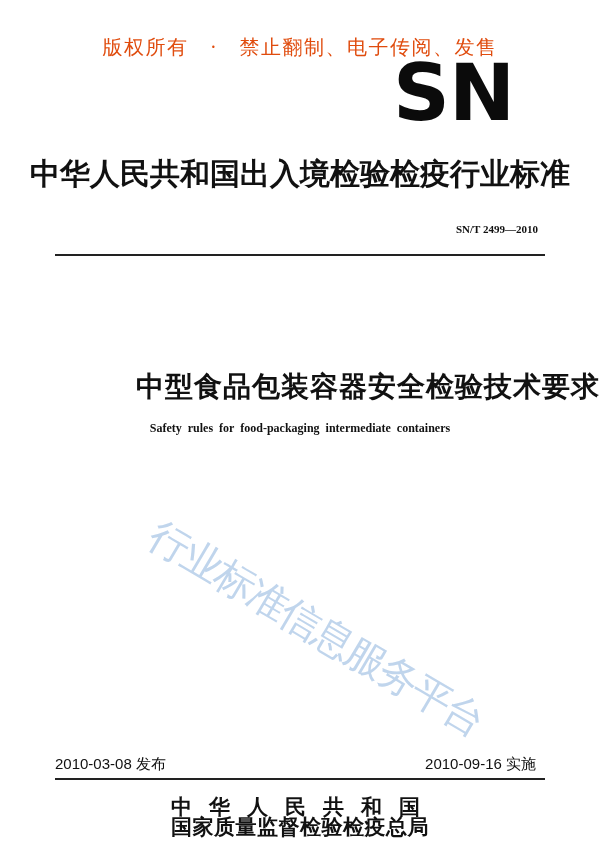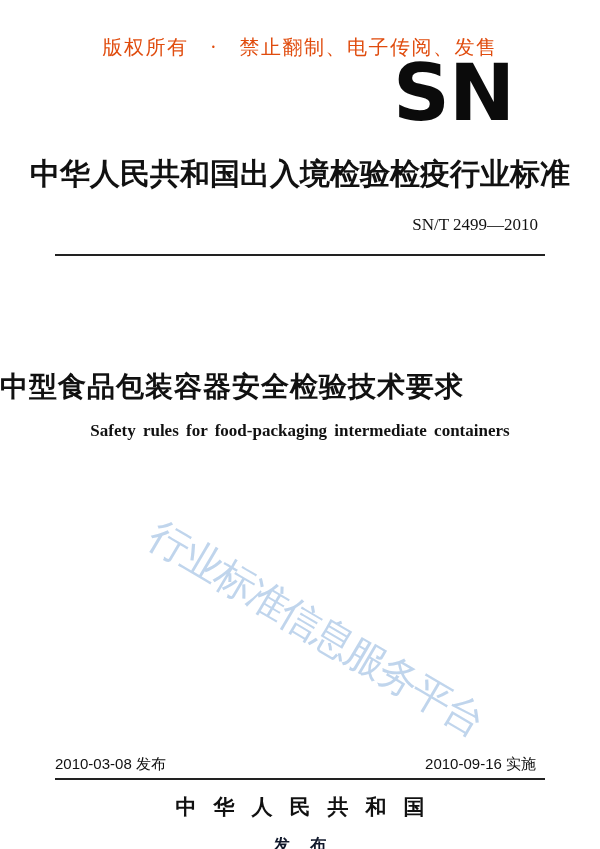--- a/index.html
+++ b/index.html
@@ -56,63 +56,63 @@
     font-weight: bold;
     font-size: 30px;
     letter-spacing: 0px;
     color: #111;
     white-space: nowrap;
   }
 
   
   .standard-number {
     position: absolute;
-    top: 188px;
+    top: 196px;
     right: 62px;
     font-family: "Liberation Serif", serif;
-    font-weight: normal;
-    font-size: 17px;
+    font-weight: bold;
+    font-size: 11px;
     color: #111;
   }
 
   .rule {
     position: absolute;
     left: 55px;
     width: 490px;
     height: 0;
     border-top: 2px solid #222;
   }
   .rule-top { top: 227px; }
   .rule-bottom { top: 751px; }
 
   
   .doc-title {
     position: absolute;
     top: 341px;
     left: 0;
     width: 100%;
-    text-align: left;
+    text-align: right;
     font-family: "Liberation Sans", sans-serif;
     font-weight: bold;
     font-size: 28px;
     letter-spacing: 1px;
     color: #111;
     white-space: nowrap;
   }
 
   
   .doc-subtitle-en {
     position: absolute;
     top: 394px;
     left: 0;
     width: 100%;
     text-align: center;
     font-family: "Liberation Serif", serif;
     font-weight: bold;
-    font-size: 17px;
+    font-size: 12px;
     word-spacing: 3px;
     color: #111;
   }
 
   
   .watermark {
     position: absolute;
     top: 577px;
     left: 66px;
     width: 500px;
@@ -207,17 +207,18 @@
 
   <div class="date date-issue">2010-03-08 发布</div>
 
   <div class="date date-implement">2010-09-16 实施</div>
 
   <div class="rule rule-bottom"></div>
 
   <div class="publisher-group">
     <div class="publisher-lines">
       <div class="publisher-line1">中华人民共和国</div>
+      <div class="publisher-line2">国家质量监督检验检疫总局</div>
     </div>
     <div class="publish-label">发 布</div>
   </div>
 
 </div>
 
 </body></html>

